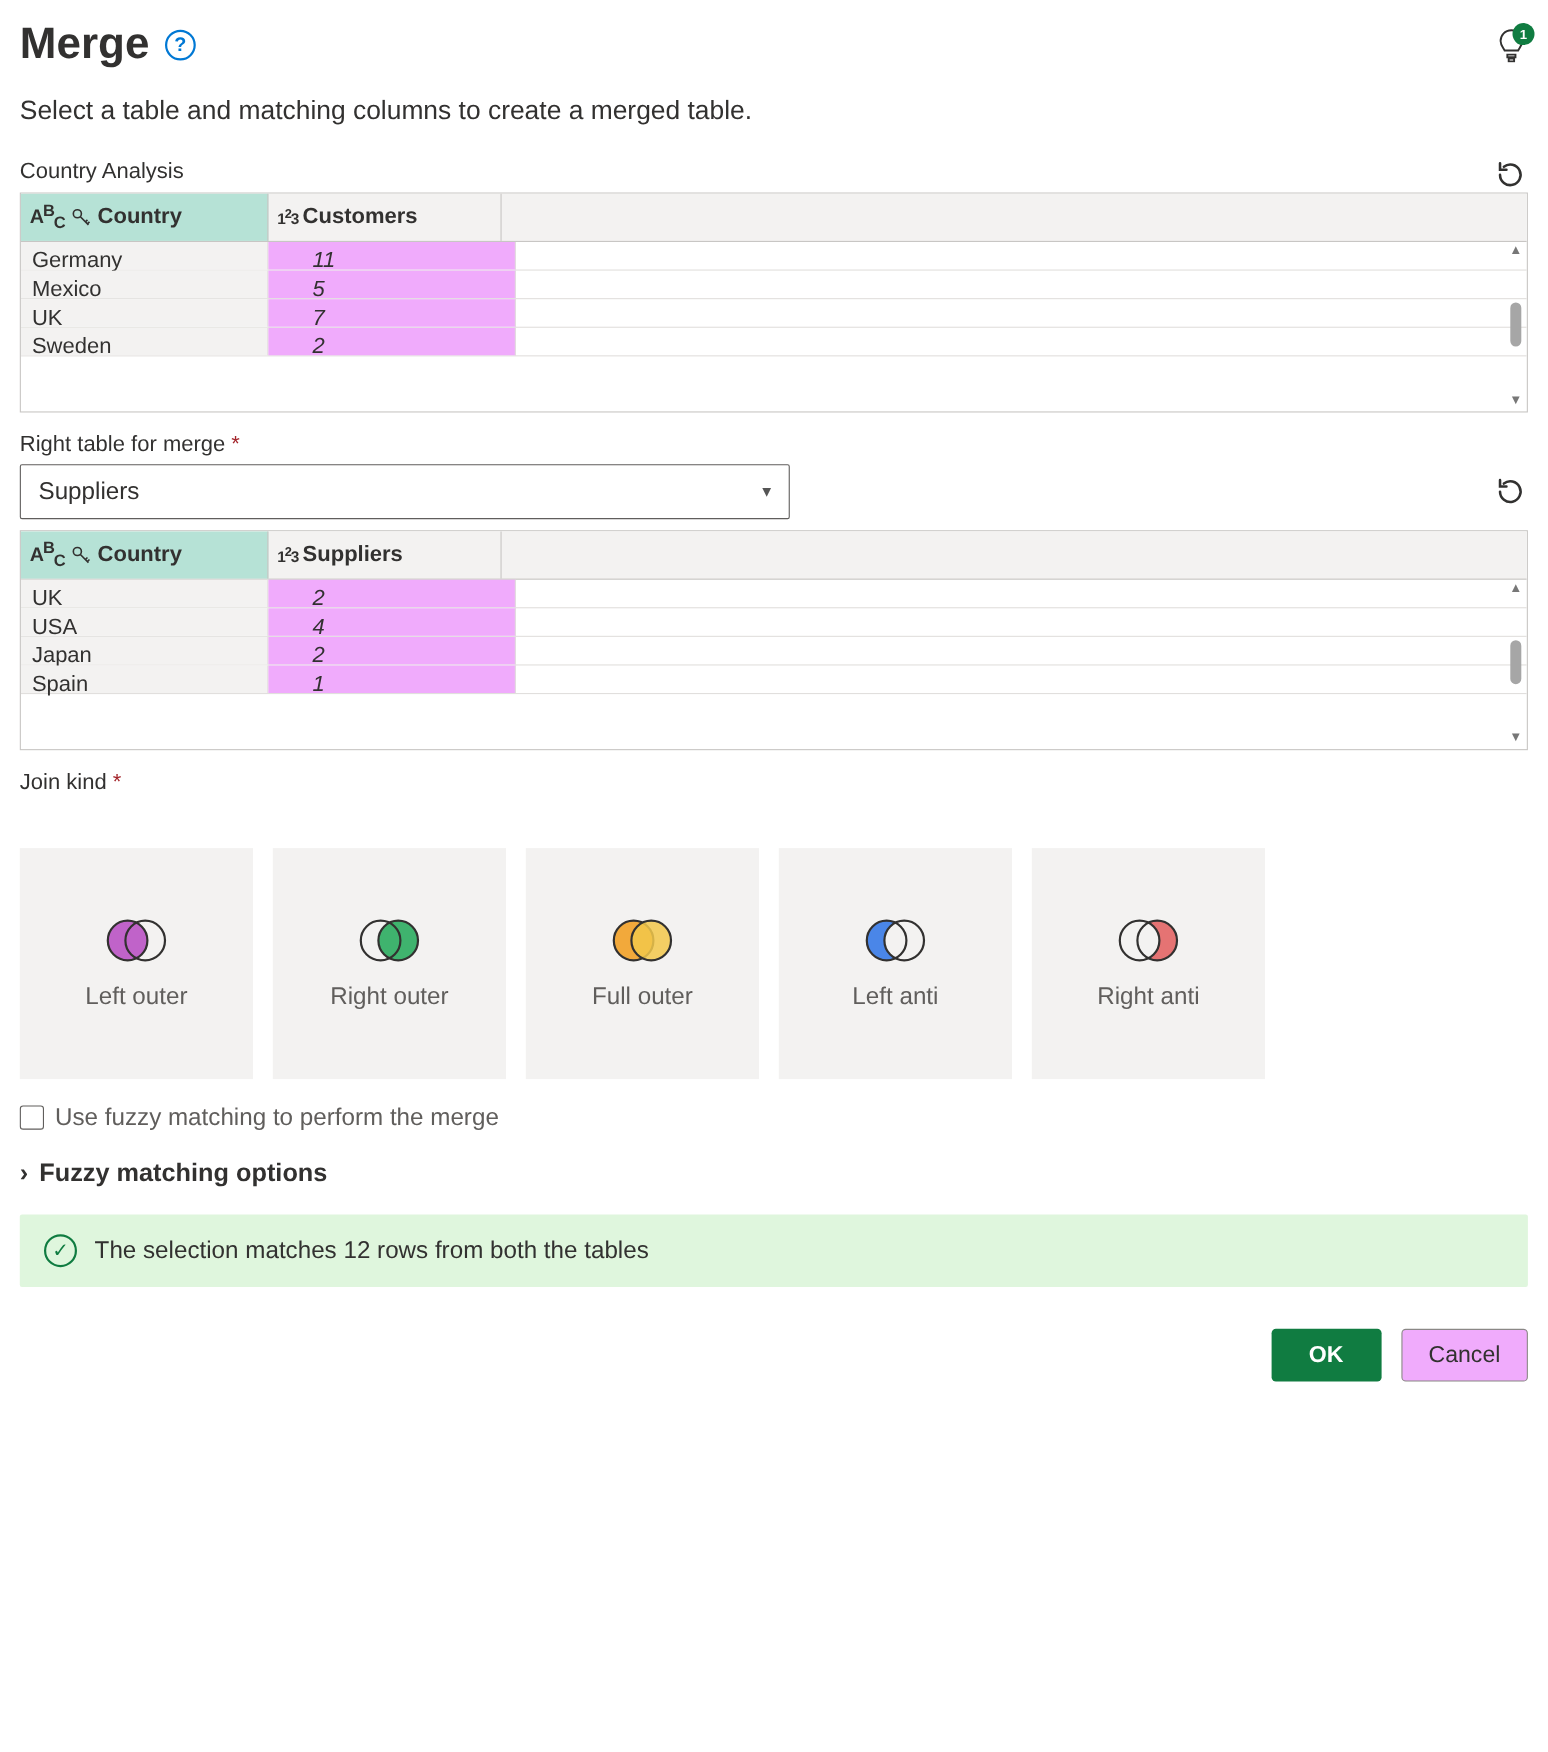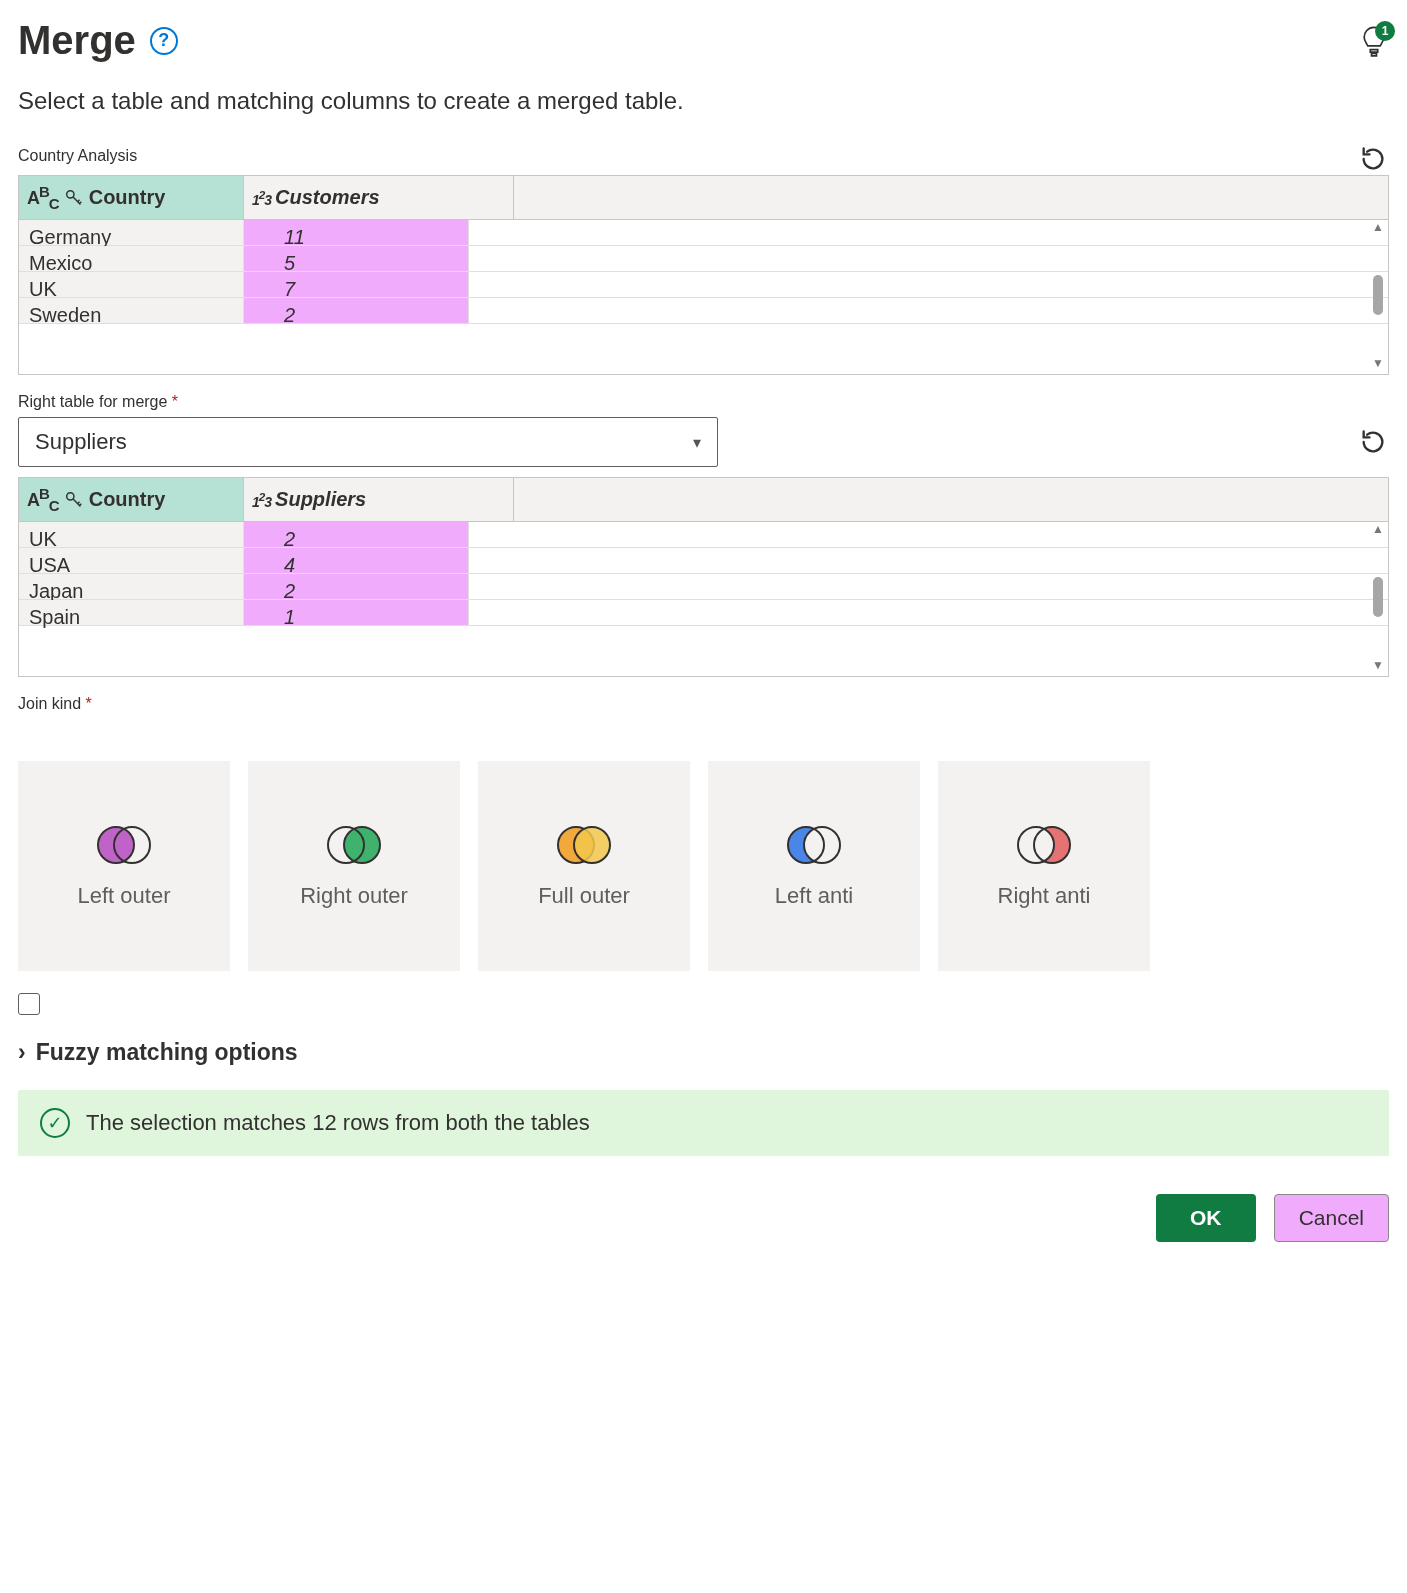--- a/index.html
+++ b/index.html
@@ -54,21 +54,21 @@
     display: flex;
     align-items: center;
     justify-content: center;
     font-weight: 600;
   }
   .subtitle {
     font-size: 24px;
     margin-bottom: 28px;
   }
   .section-label {
-    font-size: 16px;
+    font-size: 20px;
     margin-bottom: 6px;
   }
   .section-head {
     display: flex;
     align-items: center;
     justify-content: space-between;
     gap: 12px;
   }
   .refresh-btn {
     width: 32px; height: 32px;
@@ -97,22 +97,21 @@
     border-right: 1px solid #c8c6c4;
     font-weight: 600;
     font-size: 20px;
     gap: 4px;
   }
   .th.key-col {
     background: #b6e2d6;
     width: 225px;
   }
   .th.num-col {
-    width: 270px;
-    font-style: italic;
+    width: 212px;
   }
   .tbody .trow {
     display: flex;
     height: 26px;
     border-bottom: 1px solid #e1dfdd;
   }
   .trow .td {
     border-right: 1px solid #e1dfdd;
     padding: 6px 10px;
     font-size: 20px;
@@ -445,20 +444,21 @@
       <circle cx="24" cy="22" r="18" fill="none" stroke="#323130" stroke-width="2"></circle>
       <circle cx="40" cy="22" r="18" fill="none" stroke="#323130" stroke-width="2"></circle>
     </svg>
     <span>Right anti</span>
   </div>
 
 </div>
 
 <label class="checkbox-row">
   <span class="checkbox"></span>
+  <span>Use fuzzy matching to perform the merge</span>
 </label>
 
 <div class="expander">
   <span>›</span>
   <span>Fuzzy matching options</span>
 </div>
 
 <div class="status-bar">
   <span class="check-circle">✓</span>
   <span>The selection matches 12 rows from both the tables</span>

